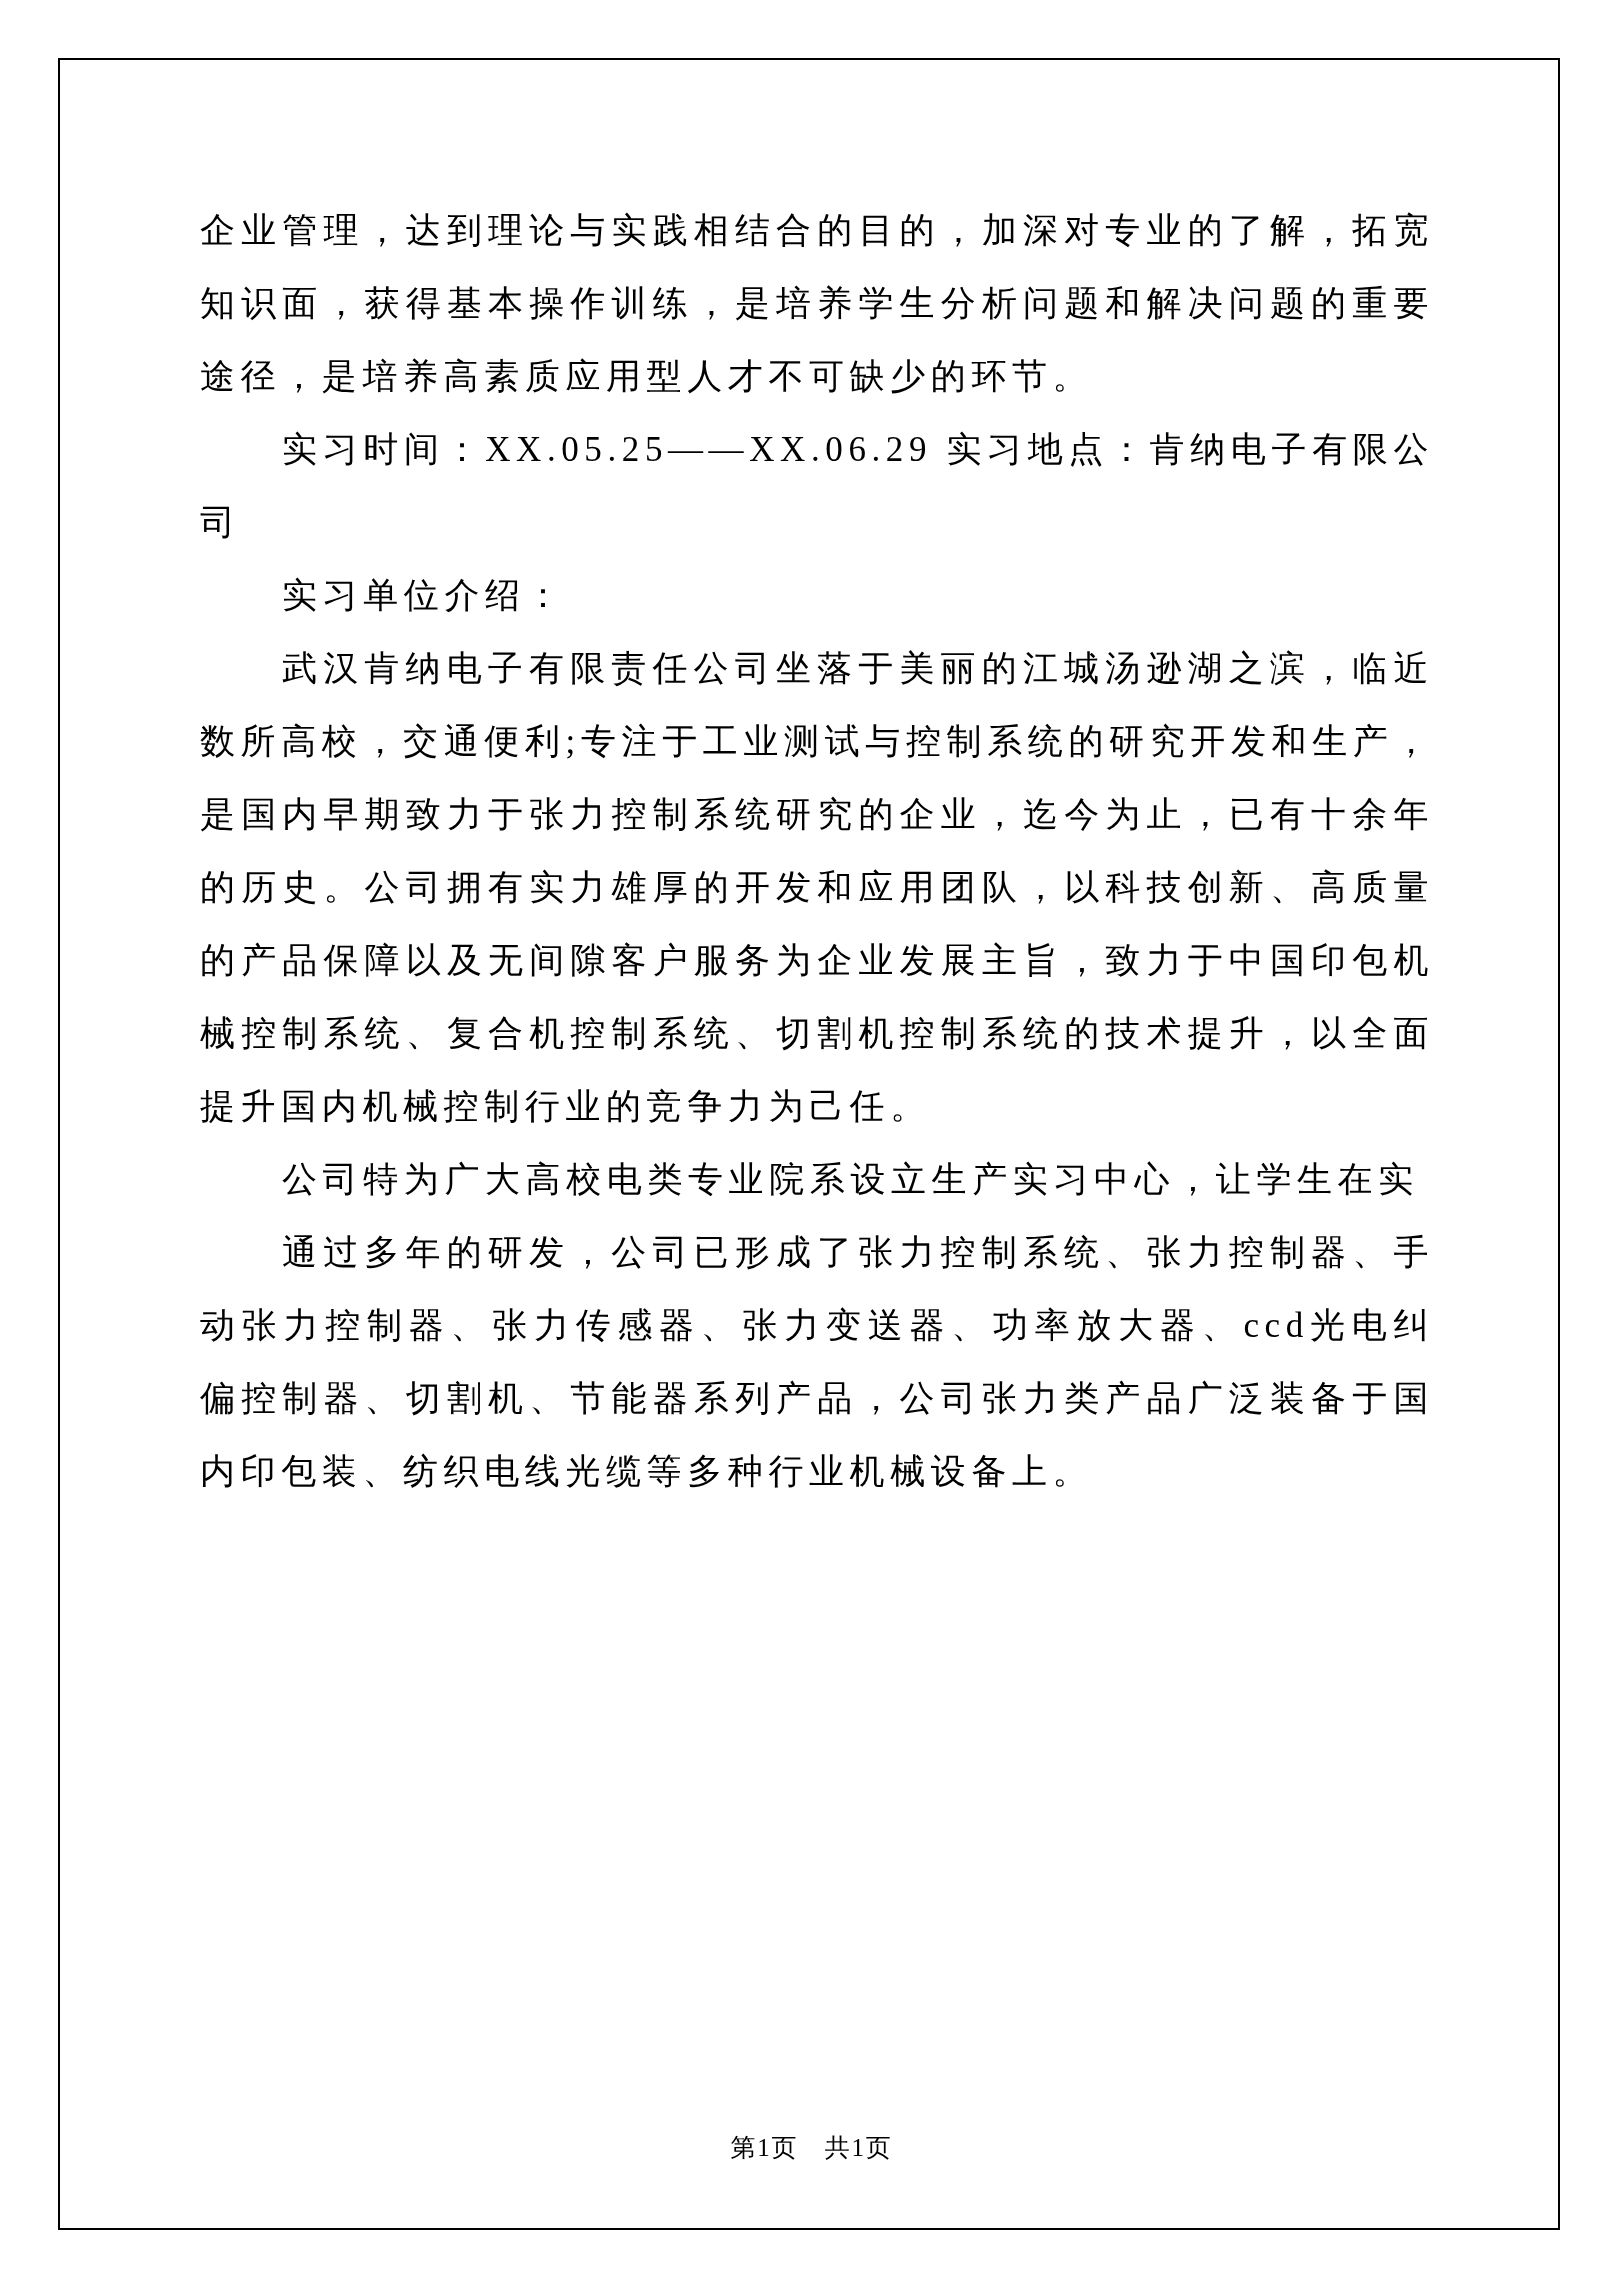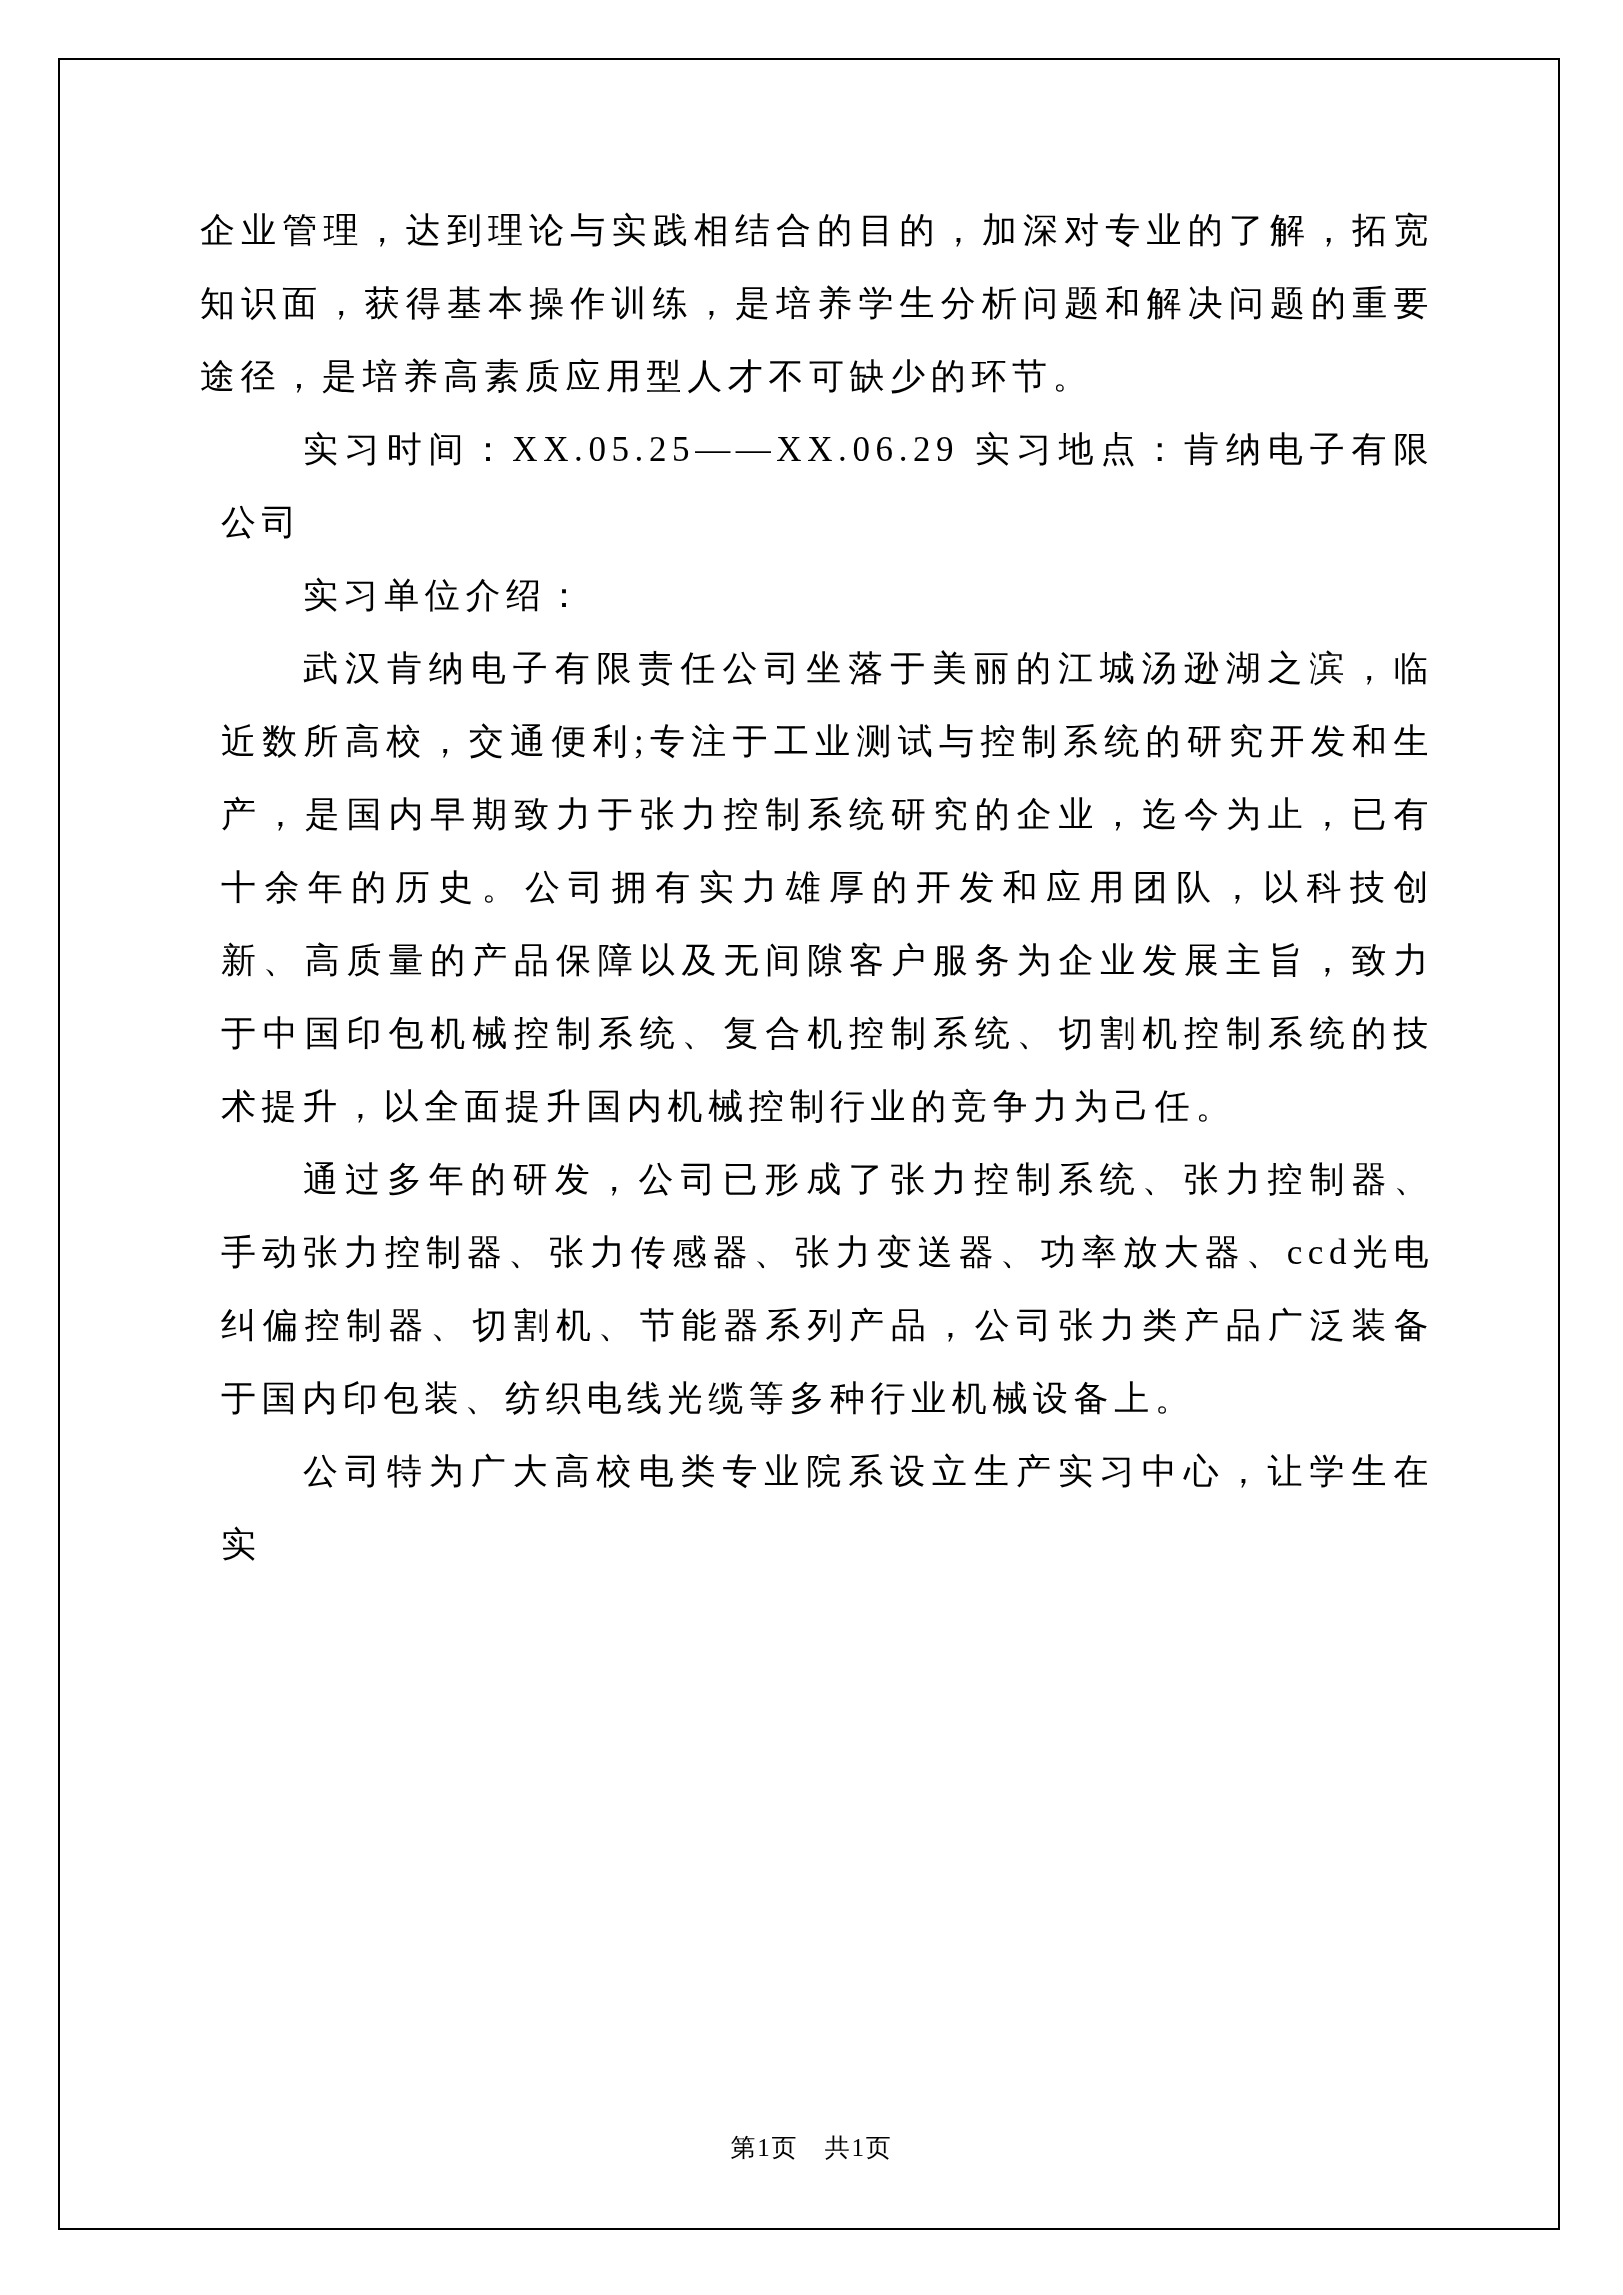--- a/index.html
+++ b/index.html
@@ -30,21 +30,21 @@
   }
   .para {
     margin: 0;
     font-size: 35px;
     line-height: 73px;
     letter-spacing: 5.6px;
     text-align: justify;
     text-justify: inter-character;
     word-break: break-all;
   }
-  .para.indent { text-indent: 82px; margin-left: 21px; }
+  .para.indent { text-indent: 82px; }
   .page-footer {
     position: absolute;
     left: 0;
     top: 2131px;
     width: 1623px;
     text-align: center;
     font-size: 25px;
     line-height: 34px;
     letter-spacing: 1.7px;
   }
@@ -52,20 +52,20 @@
 </head>
 <body>
 
 <div class="page-frame"></div>
 
 <div class="doc-body">
     <p class="para">企业管理，达到理论与实践相结合的目的，加深对专业的了解，拓宽知识面，获得基本操作训练，是培养学生分析问题和解决问题的重要途径，是培养高素质应用型人才不可缺少的环节。</p>
     <p class="para indent">实习时间：XX.05.25——XX.06.29 实习地点：肯纳电子有限公司</p>
     <p class="para indent">实习单位介绍：</p>
     <p class="para indent">武汉肯纳电子有限责任公司坐落于美丽的江城汤逊湖之滨，临近数所高校，交通便利;专注于工业测试与控制系统的研究开发和生产，是国内早期致力于张力控制系统研究的企业，迄今为止，已有十余年的历史。公司拥有实力雄厚的开发和应用团队，以科技创新、高质量的产品保障以及无间隙客户服务为企业发展主旨，致力于中国印包机械控制系统、复合机控制系统、切割机控制系统的技术提升，以全面提升国内机械控制行业的竞争力为己任。</p>
+    <p class="para indent">公司特为广大高校电类专业院系设立生产实习中心，让学生在实</p>
     <p class="para indent">通过多年的研发，公司已形成了张力控制系统、张力控制器、手动张力控制器、张力传感器、张力变送器、功率放大器、ccd光电纠偏控制器、切割机、节能器系列产品，公司张力类产品广泛装备于国内印包装、纺织电线光缆等多种行业机械设备上。</p>
-    <p class="para indent">公司特为广大高校电类专业院系设立生产实习中心，让学生在实</p>
   </div>
 
 <div class="page-footer">
   <span>第1页　共1页</span>
 </div>
 
 
 </body></html>

